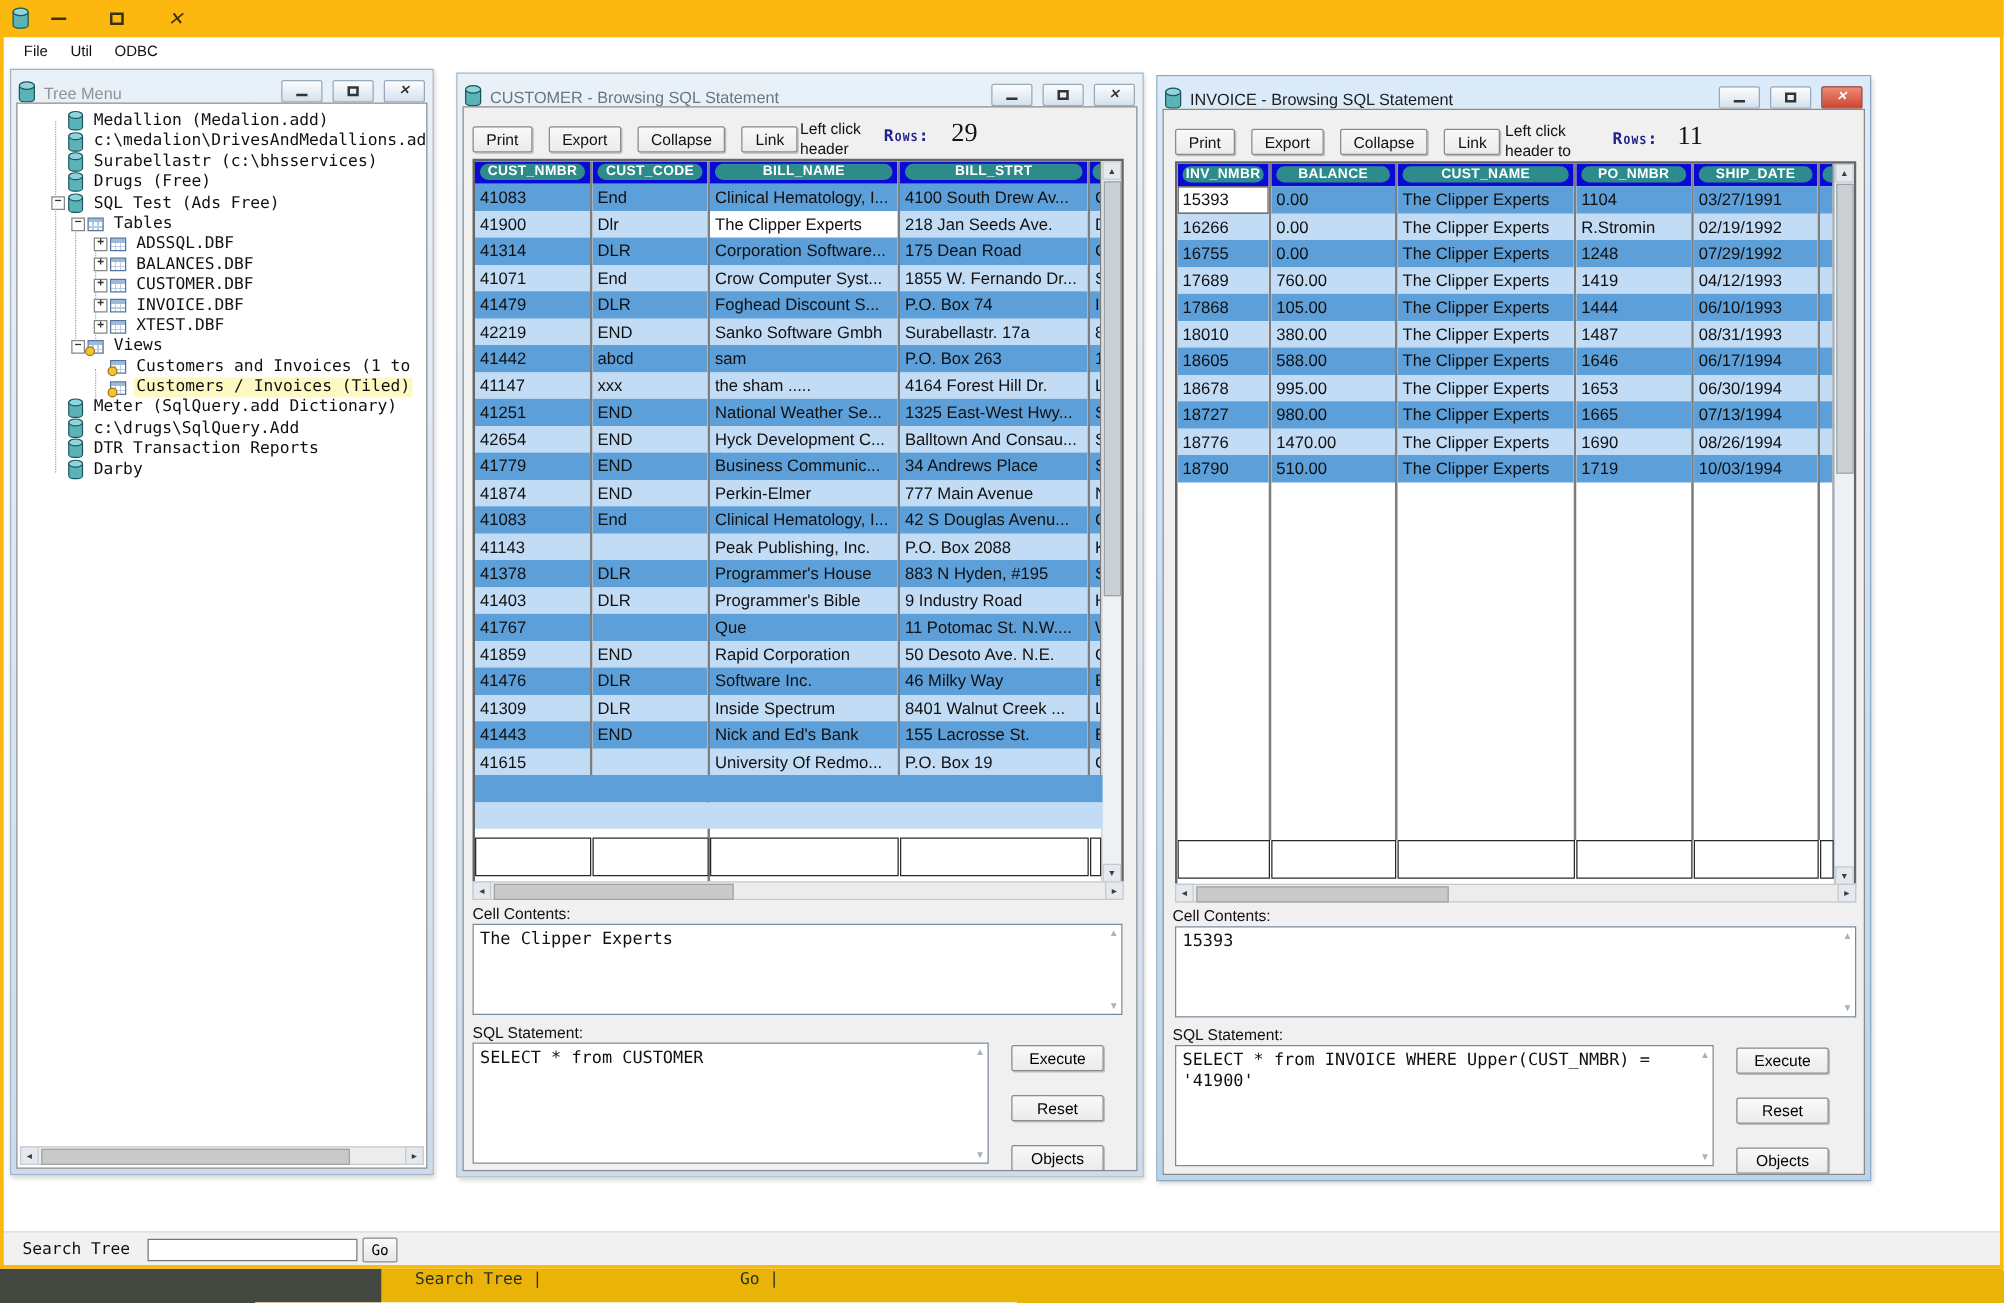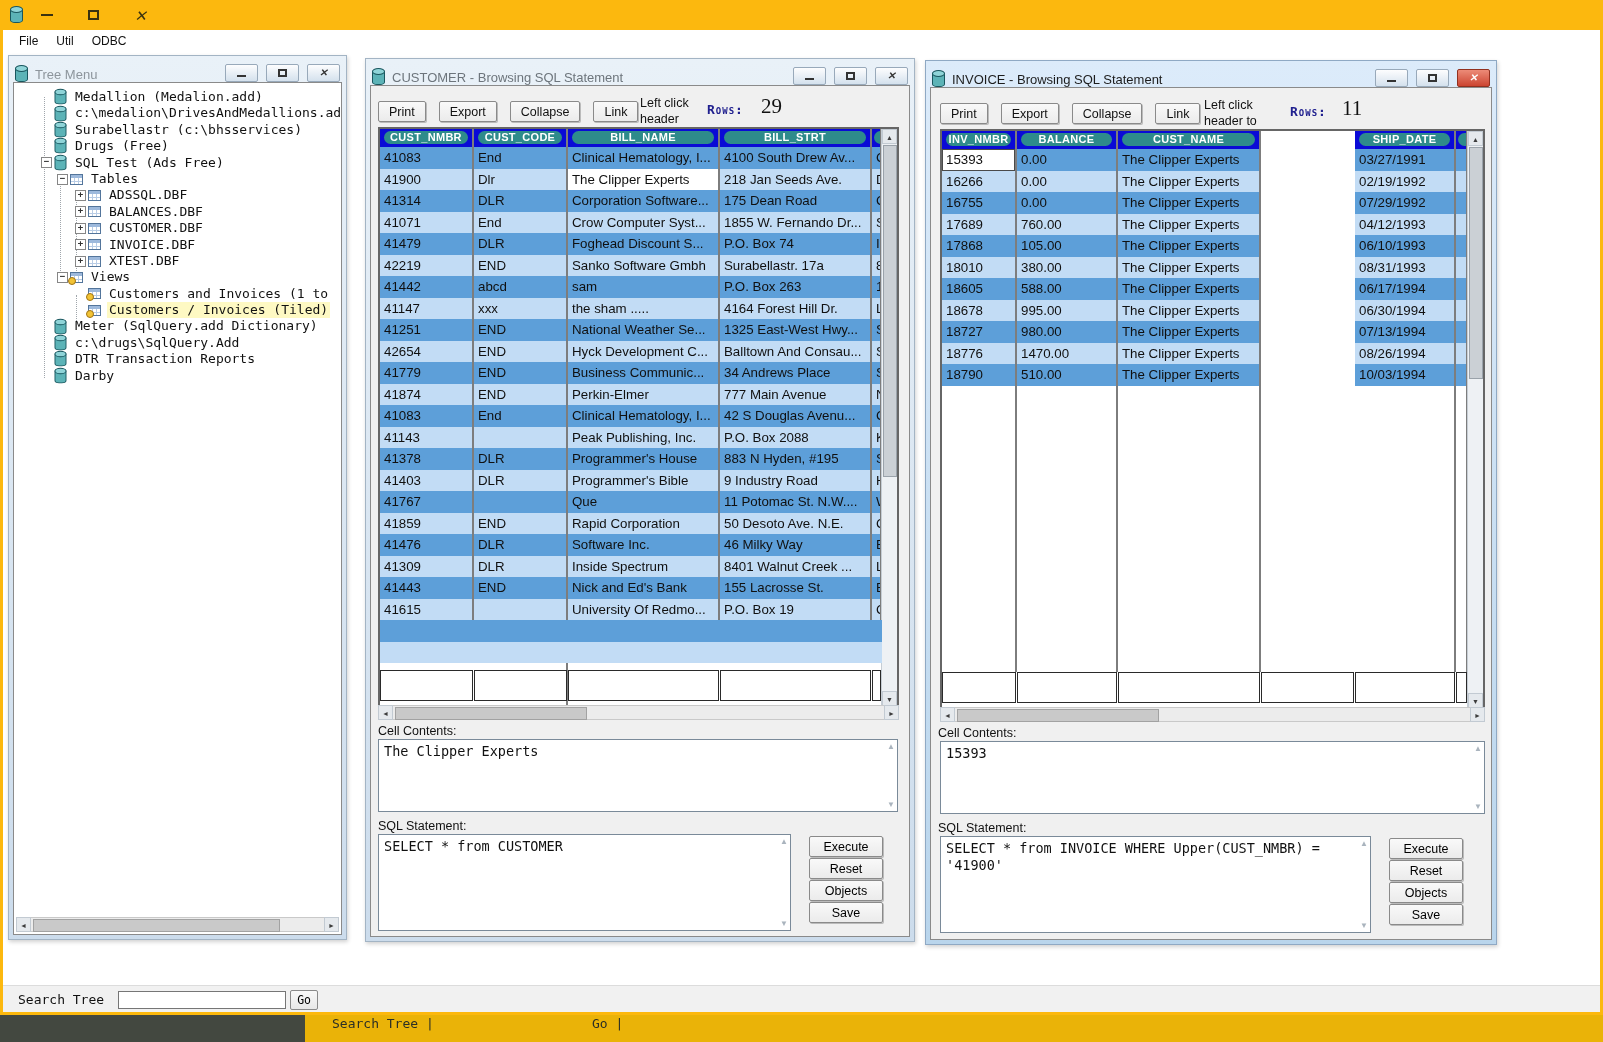--- a/index.html
+++ b/index.html
@@ -94,21 +94,21 @@
   .hsb .sbtn{top:-1px}
   .hsb .sbtn.lf{left:-1px}.hsb .sbtn.rt{right:-1px}
   .hsb .thumb{position:absolute;top:1px;height:11px;background:#c9c9c9;border:1px solid #a2a2a2}
   #customer-hsb,#invoice-hsb{top:619px}
   .flabel{position:absolute;left:7px;font:12.5px "Liberation Sans",sans-serif;color:#111}
   .textbox{position:absolute;background:#fff;border:1px solid #7a8a99;box-sizing:border-box;
            padding:3px 16px 3px 5px;overflow:hidden}
   .tb-text{font:13.5px/17px "DejaVu Sans Mono",monospace;color:#111;white-space:pre-wrap;display:block}
   .tb-up,.tb-dn{position:absolute;right:2px;font-size:8px;color:#aab4be}
   .tb-up{top:2px}.tb-dn{bottom:2px}
-  .abtns{position:absolute;display:flex;flex-direction:column;gap:1px}
+  .abtns{position:absolute;display:flex;flex-direction:column;gap:19px}
   .abtn{width:74px;height:21px;border:1px solid #8a8a8a;border-radius:2px;
         background:linear-gradient(#f9f9f9,#ebebeb);font:12.5px "Liberation Sans",sans-serif;
         box-shadow:1px 1px 0 rgba(90,90,90,.35);display:flex;align-items:center;justify-content:center;cursor:default}
   
   .searchbar{position:absolute;left:0;top:985px;right:0;height:27px;background:#f1f1f1;
              border-top:1px solid #dcdcdc;display:flex;align-items:center;z-index:40}
   .slabel{font:13px "DejaVu Sans Mono",monospace;color:#111;margin-left:18px}
   .sinput{margin-left:14px;width:160px;height:16px;border:1px solid #767676;font:12px "Liberation Sans";padding:0 3px}
   .gobtn{margin-left:4px;width:28px;height:20px;border:1px solid #8a8a8a;border-radius:2px;
          background:linear-gradient(#f9f9f9,#e8e8e8);font:11.5px "DejaVu Sans Mono",monospace;cursor:default}
@@ -514,20 +514,36 @@
             <div class="cell r1">The Clipper Experts</div>
             <div class="cell r0">The Clipper Experts</div>
             <div class="cell r1">The Clipper Experts</div>
             <div class="cell r0">The Clipper Experts</div>
             <div class="cell r1">The Clipper Experts</div>
             <div class="cell r0">The Clipper Experts</div>
             <div class="cell r1">The Clipper Experts</div>
             <div class="cell r0">The Clipper Experts</div>
             <div class="cell r1">The Clipper Experts</div>
             <div class="cell r0">The Clipper Experts</div>
+          </div>
+          <div class="col" style="left: 319px; width: 92px; height: 541px;">
+            <div class="hdr">
+              <span class="pill">PO_NMBR</span>
+            </div>
+            <div class="cell r0">1104</div>
+            <div class="cell r1">R.Stromin</div>
+            <div class="cell r0">1248</div>
+            <div class="cell r1">1419</div>
+            <div class="cell r0">1444</div>
+            <div class="cell r1">1487</div>
+            <div class="cell r0">1646</div>
+            <div class="cell r1">1653</div>
+            <div class="cell r0">1665</div>
+            <div class="cell r1">1690</div>
+            <div class="cell r0">1719</div>
           </div>
           <div class="col" style="left: 413px; width: 99px; height: 541px;">
             <div class="hdr">
               <span class="pill">SHIP_DATE</span>
             </div>
             <div class="cell r0">03/27/1991</div>
             <div class="cell r1">02/19/1992</div>
             <div class="cell r0">07/29/1992</div>
             <div class="cell r1">04/12/1993</div>
             <div class="cell r0">06/10/1993</div>

